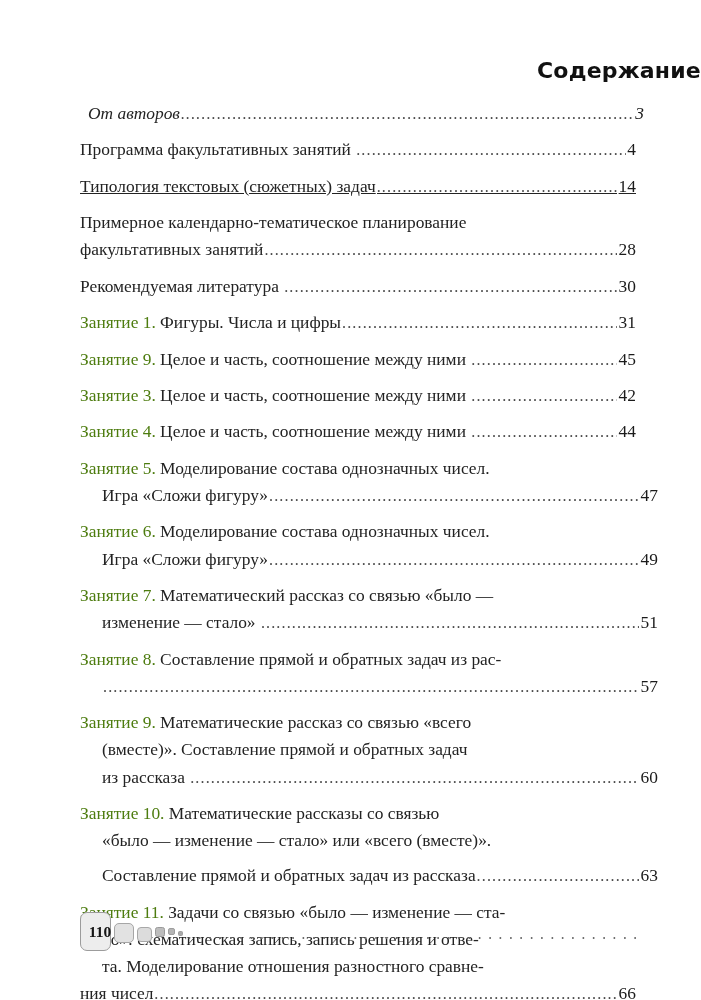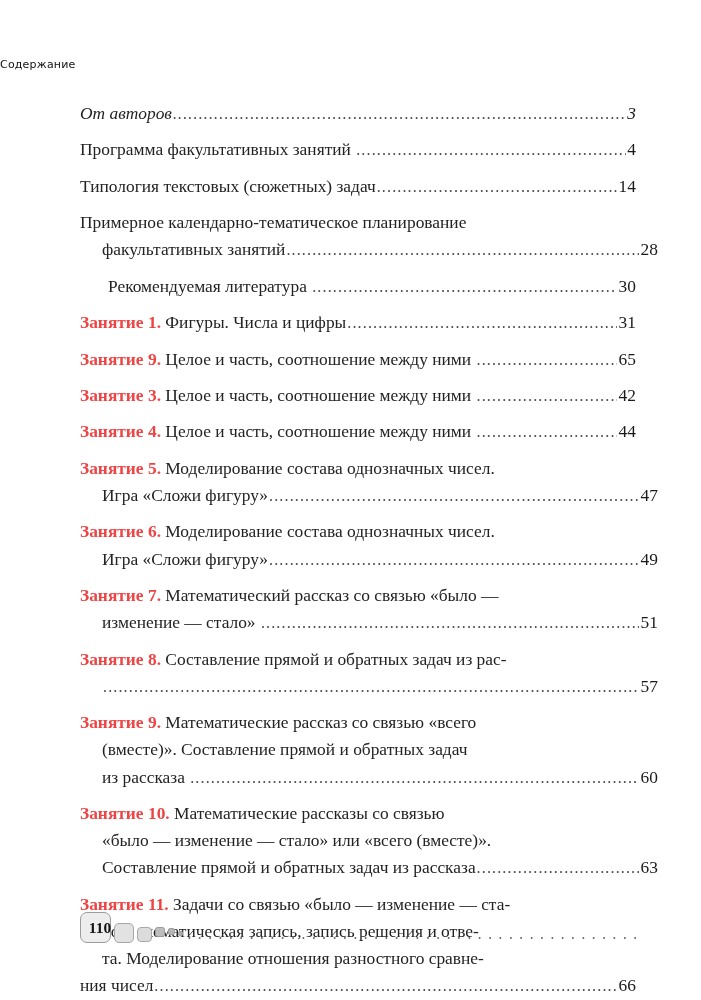--- a/index.html
+++ b/index.html
@@ -23,24 +23,24 @@
     inset: 0;
     background: #ffffff;
   }
 
   
   .toc-title {
     position: absolute;
     left: 0;
     right: 0;
     top: 58px;
-    text-align: left;
+    text-align: right;
     font-family: "DejaVu Sans", "Liberation Sans", sans-serif;
-    font-weight: normal;
-    font-size: 11px;
+    font-weight: bold;
+    font-size: 22px;
     letter-spacing: 0.2px;
     color: #111111;
   }
 
   
   .toc-list {
     position: absolute;
     left: 80px;
     top: 100px;
     width: 556px;
@@ -54,22 +54,22 @@
     margin-bottom: 9.2px;
     text-indent: 0;
     padding-left: 22px;
   }
 
   .toc-entry.italic {
     font-style: italic;
   }
 
   .lead-label {
-    font-weight: bold;
-    color: #ef4444;
+    font-weight: normal;
+    color: #4d7c0f;
   }
 
   .row {
     display: flex;
     align-items: baseline;
     width: 100%;
   }
   .row .txt {
     flex: 0 0 auto;
     white-space: pre;
@@ -99,21 +99,21 @@
     left: 80px;
     top: 912px;
     right: 58px;
     height: 44px;
   }
   .page-num-box {
     position: absolute;
     left: 0;
     top: 0;
     width: 31px;
-    height: 31px;
+    height: 39px;
     border: 1.4px solid #9c9c9c;
     border-radius: 7px;
     background: #ededed;
     display: flex;
     align-items: center;
     justify-content: center;
     font-family: "Liberation Serif", "DejaVu Serif", serif;
     font-weight: bold;
     font-size: 15.5px;
     color: #151515;
@@ -149,71 +149,71 @@
 </style>
 </head>
 <body>
 
 <div class="page">
 
   <div class="toc-title">Содержание</div>
 
   <div class="toc-list" id="toc-list">
       <div class="toc-entry italic" style="padding-left: 0px;">
-        <div class="row" style="margin-left: 0px;">
+        <div class="row" style="margin-left: 8px;">
           <span class="txt"><span>От авторов</span></span>
           <span class="dots">........................................................................................................................................................................................................</span>
           <span class="pg">3</span>
         </div>
       </div>
       <div class="toc-entry" style="padding-left: 0px;">
         <div class="row" style="margin-left: 0px;">
           <span class="txt"><span>Программа факультативных занятий </span></span>
           <span class="dots">........................................................................................................................................................................................................</span>
           <span class="pg">4</span>
         </div>
       </div>
-      <div class="toc-entry" style="padding-left: 0px;">
+      <div class="toc-entry" style="padding-left: 0px; text-decoration: underline;">
         <div class="row" style="margin-left: 0px;">
           <span class="txt"><span>Типология текстовых (сюжетных) задач</span></span>
           <span class="dots">........................................................................................................................................................................................................</span>
           <span class="pg">14</span>
         </div>
       </div>
       <div class="toc-entry" style="padding-left: 0px;">
         <div class="row nodots" style="margin-left: 0px;">
           <span class="txt"><span>Примерное календарно-тематическое планирование</span></span>
           <span class="dots">........................................................................................................................................................................................................</span>
           <span class="pg"></span>
         </div>
-        <div class="row" style="margin-left: 22px;">
+        <div class="row" style="">
           <span class="txt"><span>факультативных занятий</span></span>
           <span class="dots">........................................................................................................................................................................................................</span>
           <span class="pg">28</span>
         </div>
       </div>
-      <div class="toc-entry" style="padding-left: 0px; margin-left: 28px;">
+      <div class="toc-entry" style="padding-left: 0px;">
         <div class="row" style="margin-left: 0px;">
           <span class="txt"><span>Рекомендуемая литература </span></span>
           <span class="dots">........................................................................................................................................................................................................</span>
           <span class="pg">30</span>
         </div>
       </div>
       <div class="toc-entry" style="padding-left: 0px;">
         <div class="row" style="margin-left: 0px;">
           <span class="txt"><span class="lead-label">Занятие 1.</span><span> Фигуры. Числа и цифры</span></span>
           <span class="dots">........................................................................................................................................................................................................</span>
           <span class="pg">31</span>
         </div>
       </div>
       <div class="toc-entry" style="padding-left: 0px;">
         <div class="row" style="margin-left: 0px;">
           <span class="txt"><span class="lead-label">Занятие 9.</span><span> Целое и часть, соотношение между ними </span></span>
           <span class="dots">........................................................................................................................................................................................................</span>
-          <span class="pg">65</span>
+          <span class="pg">45</span>
         </div>
       </div>
       <div class="toc-entry" style="padding-left: 0px;">
         <div class="row" style="margin-left: 0px;">
           <span class="txt"><span class="lead-label">Занятие 3.</span><span> Целое и часть, соотношение между ними </span></span>
           <span class="dots">........................................................................................................................................................................................................</span>
           <span class="pg">42</span>
         </div>
       </div>
       <div class="toc-entry" style="padding-left: 0px;">
@@ -291,21 +291,21 @@
         <div class="row nodots" style="margin-left: 0px;">
           <span class="txt"><span class="lead-label">Занятие 10.</span><span> Математические рассказы со связью</span></span>
           <span class="dots">........................................................................................................................................................................................................</span>
           <span class="pg"></span>
         </div>
         <div class="row nodots" style="margin-left: 22px;">
           <span class="txt"><span>«было — изменение — стало» или «всего (вместе)».</span></span>
           <span class="dots">........................................................................................................................................................................................................</span>
           <span class="pg"></span>
         </div>
-        <div class="row" style="margin-left: 22px;">
+        <div class="row" style="margin-left: 22px; margin-top: 8px;">
           <span class="txt"><span>Составление прямой и обратных задач из рассказа</span></span>
           <span class="dots">........................................................................................................................................................................................................</span>
           <span class="pg">63</span>
         </div>
       </div>
       <div class="toc-entry" style="padding-left: 0px;">
         <div class="row nodots" style="margin-left: 0px;">
           <span class="txt"><span class="lead-label">Занятие 11.</span><span> Задачи со связью «было — изменение — ста-</span></span>
           <span class="dots">........................................................................................................................................................................................................</span>
           <span class="pg"></span>

